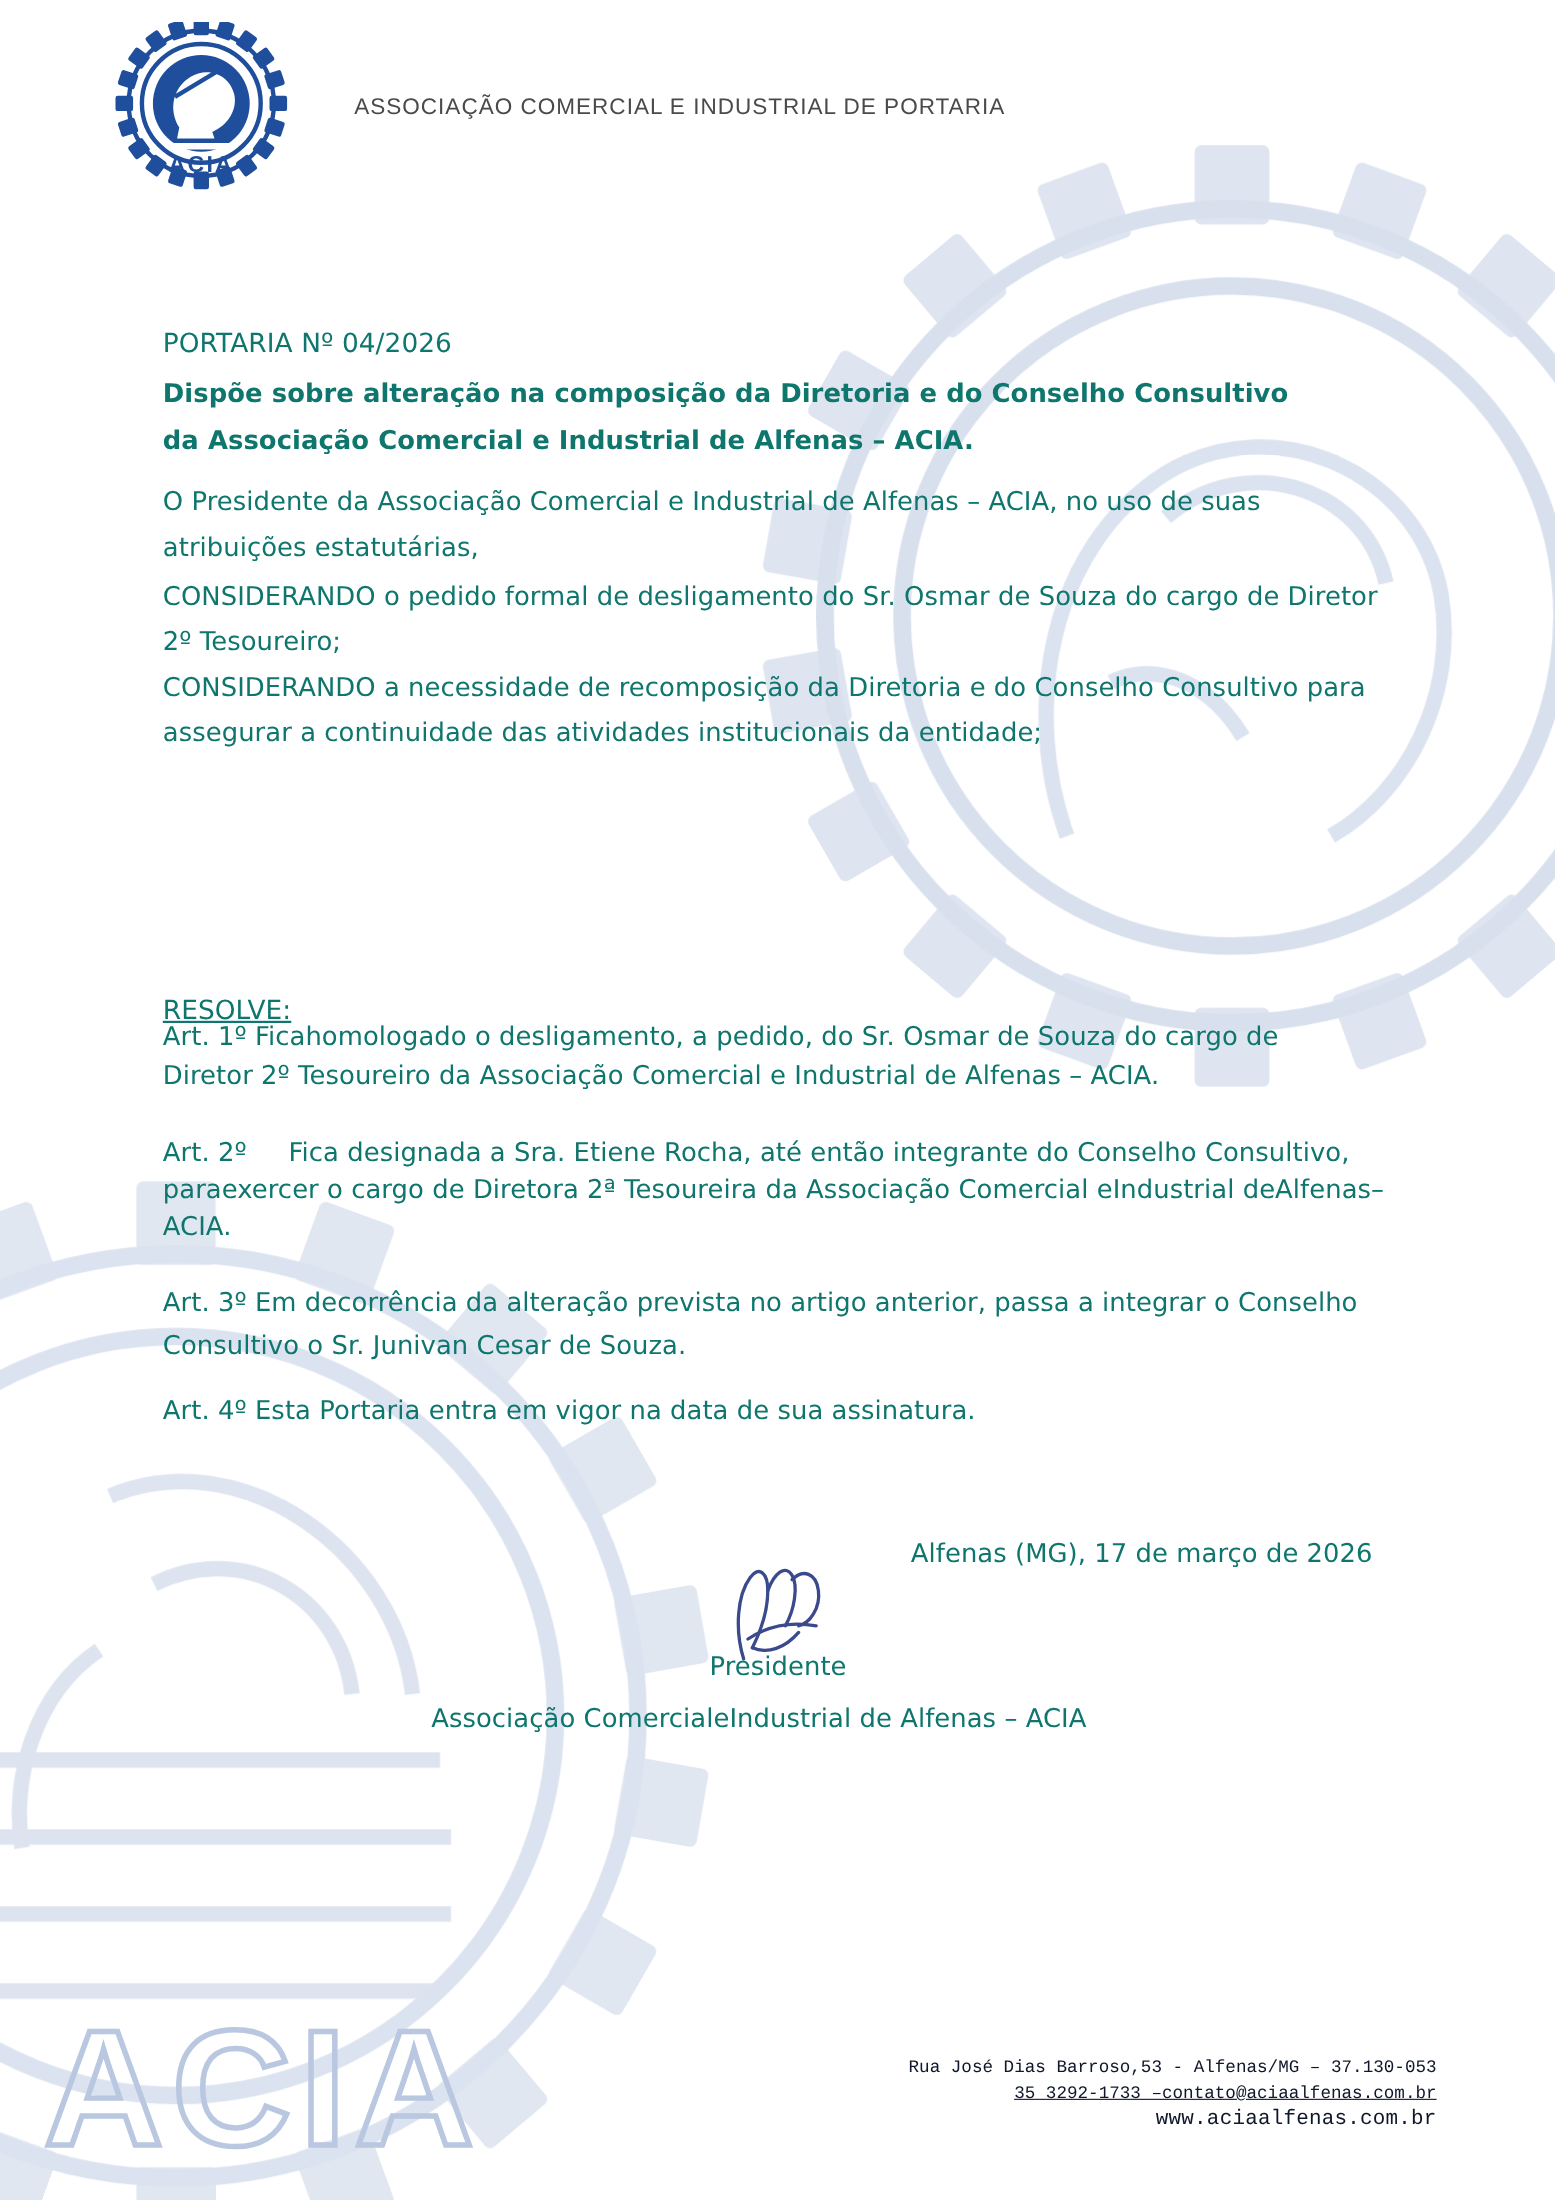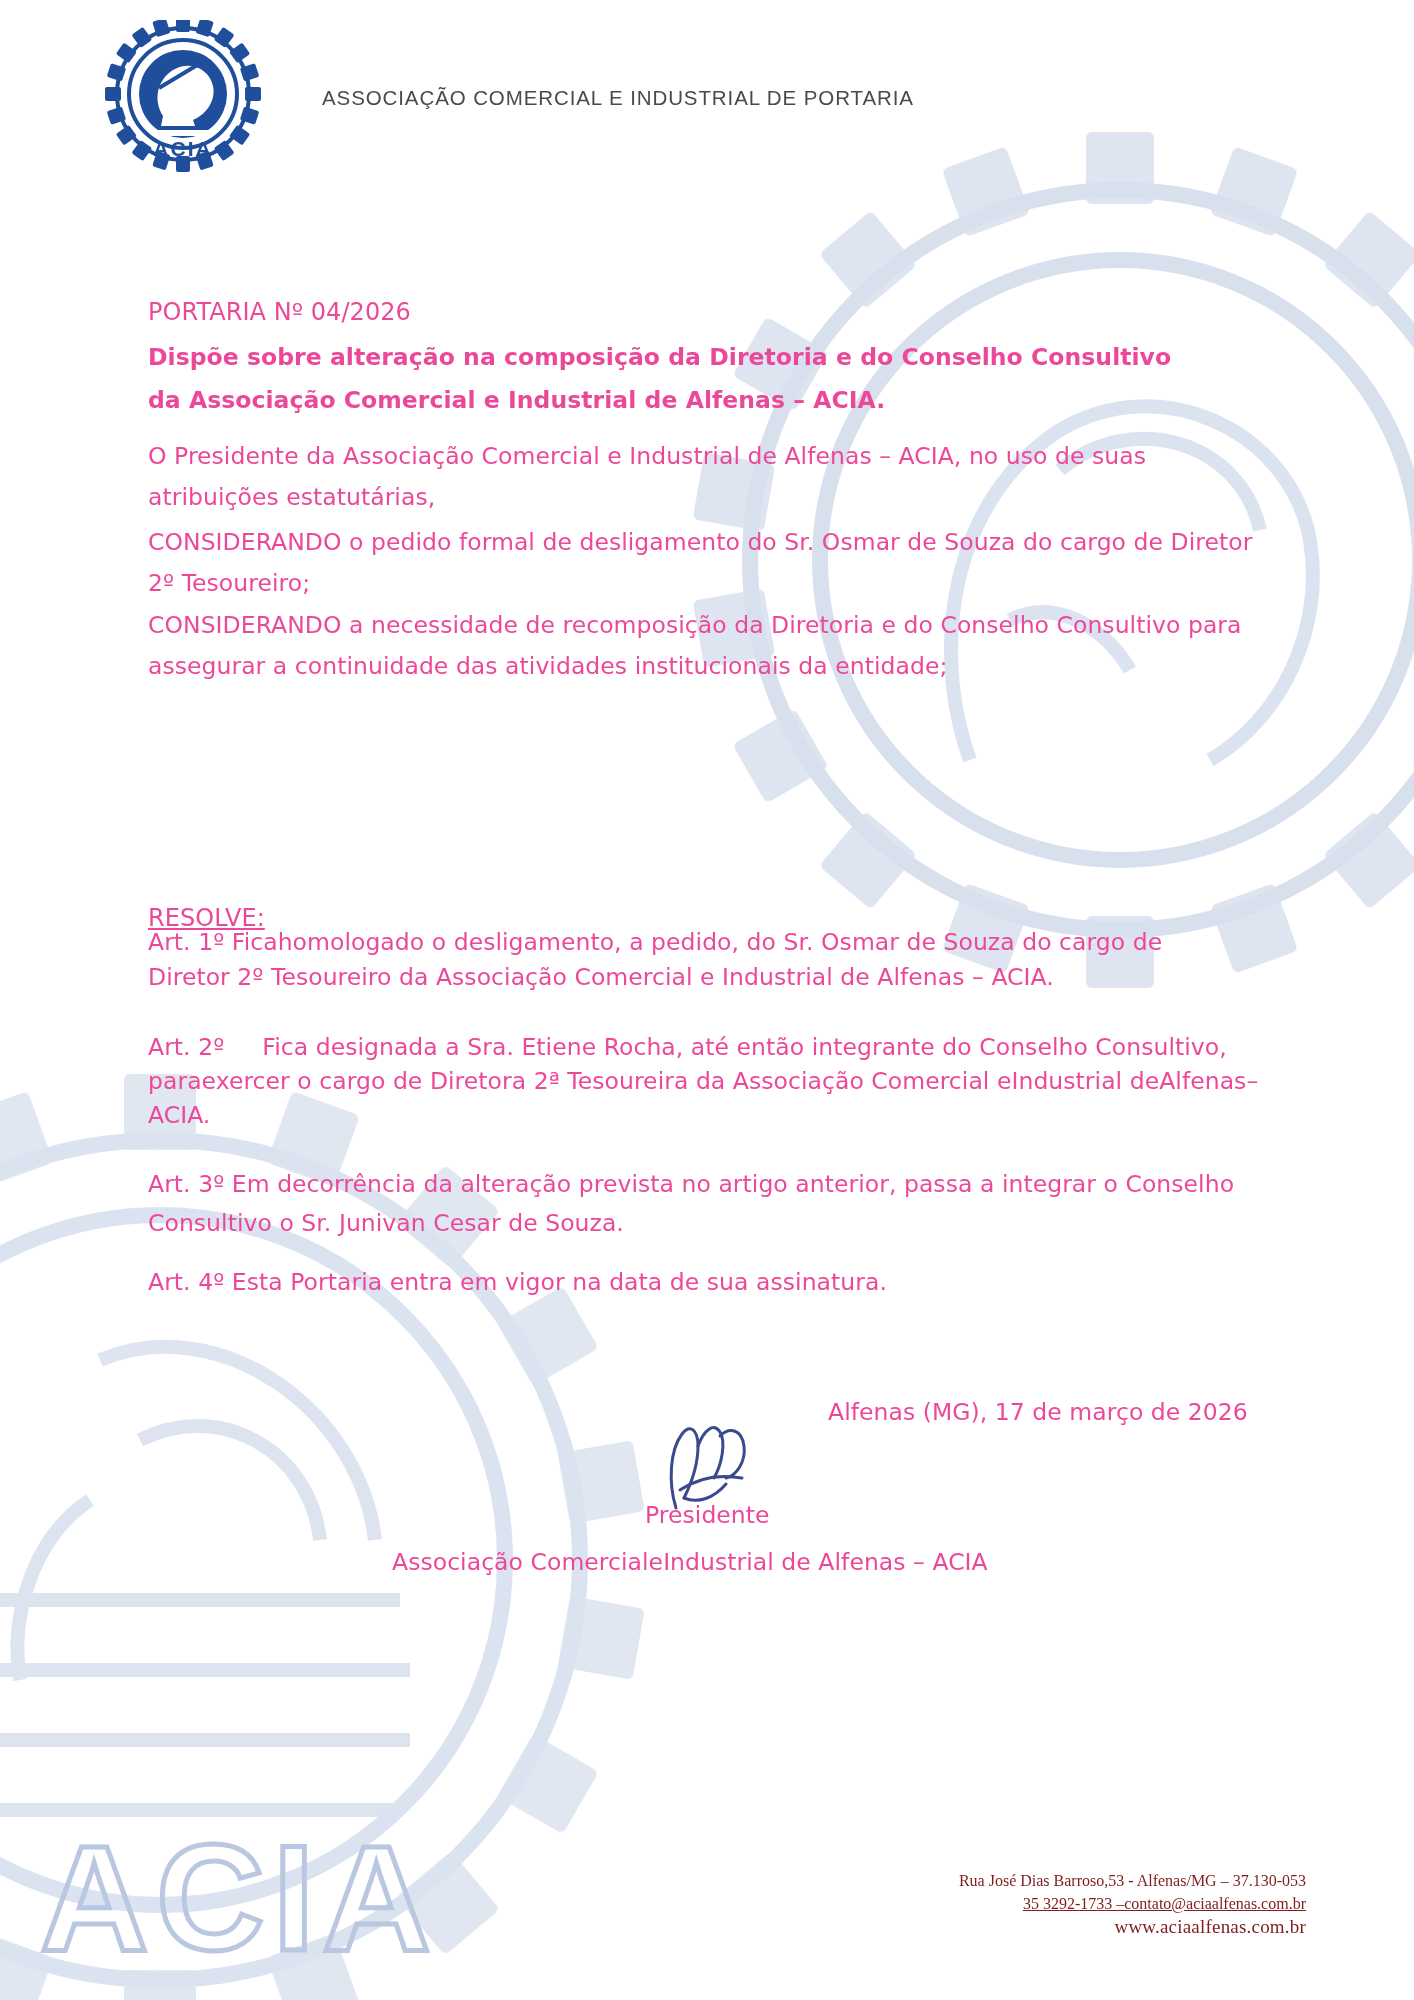--- a/index.html
+++ b/index.html
@@ -61,21 +61,21 @@
   
   .doc {
     position: absolute;
     left: 0; top: 0;
     width: 1414px;
     z-index: 2;
   }
   .blk {
     position: absolute;
     font-family: "DejaVu Sans", sans-serif;
-    color: #ec4899;
+    color: #0f766e;
     font-size: 23.5px;
     line-height: 34px;
     letter-spacing: 0.05px;
   }
   .t-portaria { left: 148px; top: 295px; width: 1120px; font-size: 24px; }
   .t-dispoe   { left: 148px; top: 336px; width: 1060px; line-height: 43px; font-weight: bold; }
   .t-para1    { left: 148px; top: 436px; width: 1130px; line-height: 41px; }
   .t-cons1    { left: 148px; top: 522px; width: 1130px; line-height: 41px; }
   .t-cons2    { left: 148px; top: 605px; width: 1140px; line-height: 41px; }
   .t-resolve  { left: 148px; top: 901px; font-size: 24px; text-decoration: underline; }
@@ -99,22 +99,22 @@
     height: 110px;
     z-index: 4;
   }
 
   
   .footer {
     position: absolute;
     right: 108px;
     bottom: 62px;
     text-align: right;
-    font-family: Liberation Serif, serif;
-    color: #7f1d1d;
+    font-family: Liberation Mono, monospace;
+    color: #0f172a;
     font-size: 16px;
     line-height: 23px;
     z-index: 3;
   }
   .footer .site {
     font-size: 19px;
     letter-spacing: 0.2px;
   }
   .footer .mail { text-decoration: underline; text-align: right; }
 </style>

